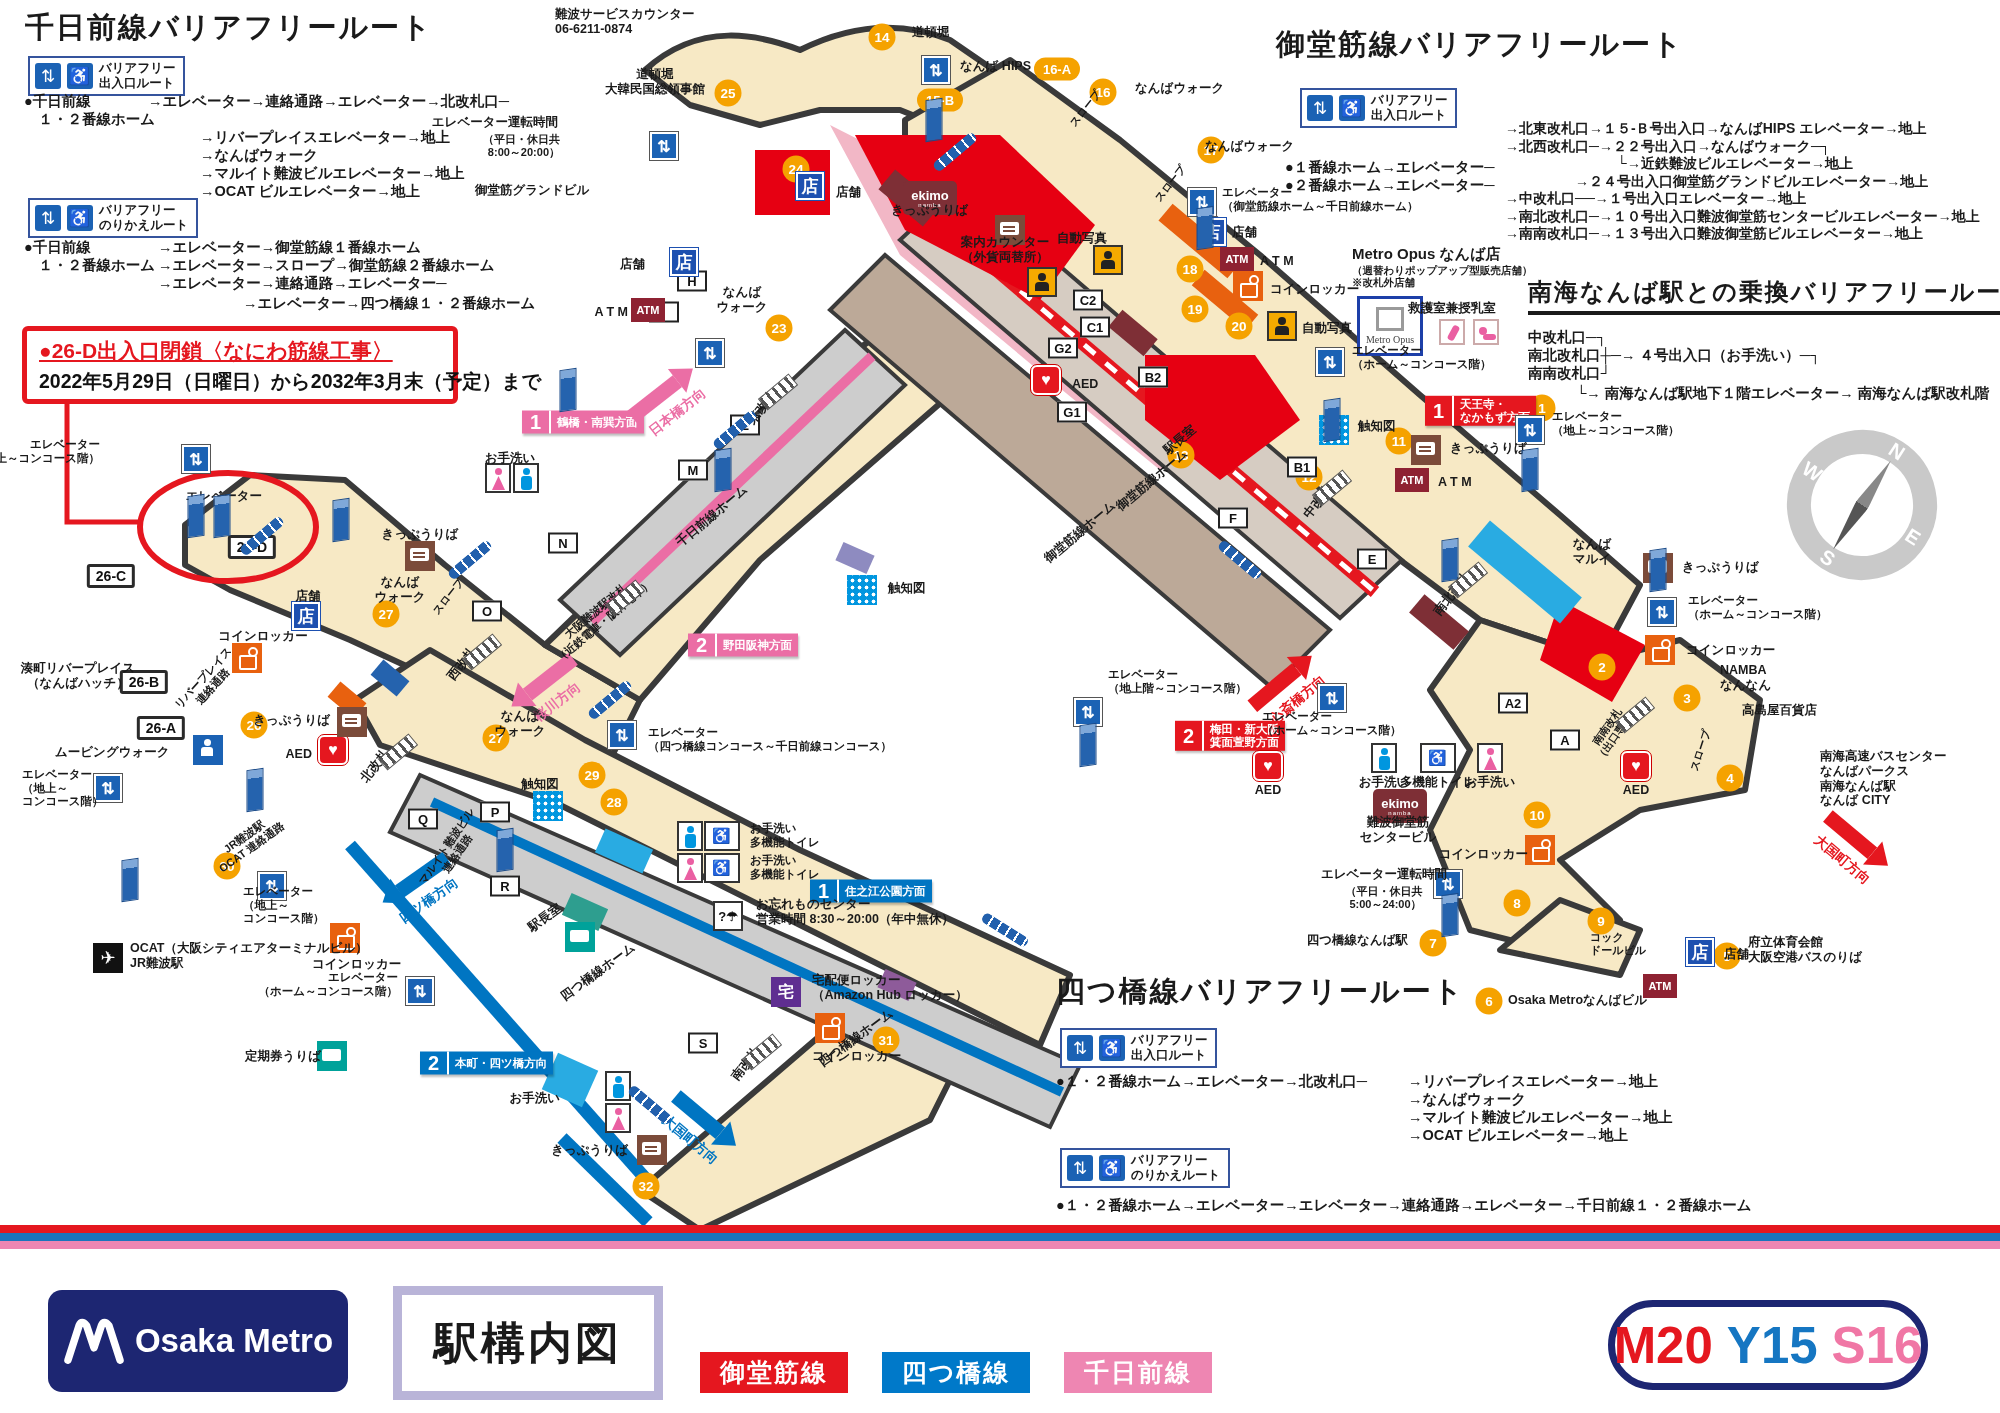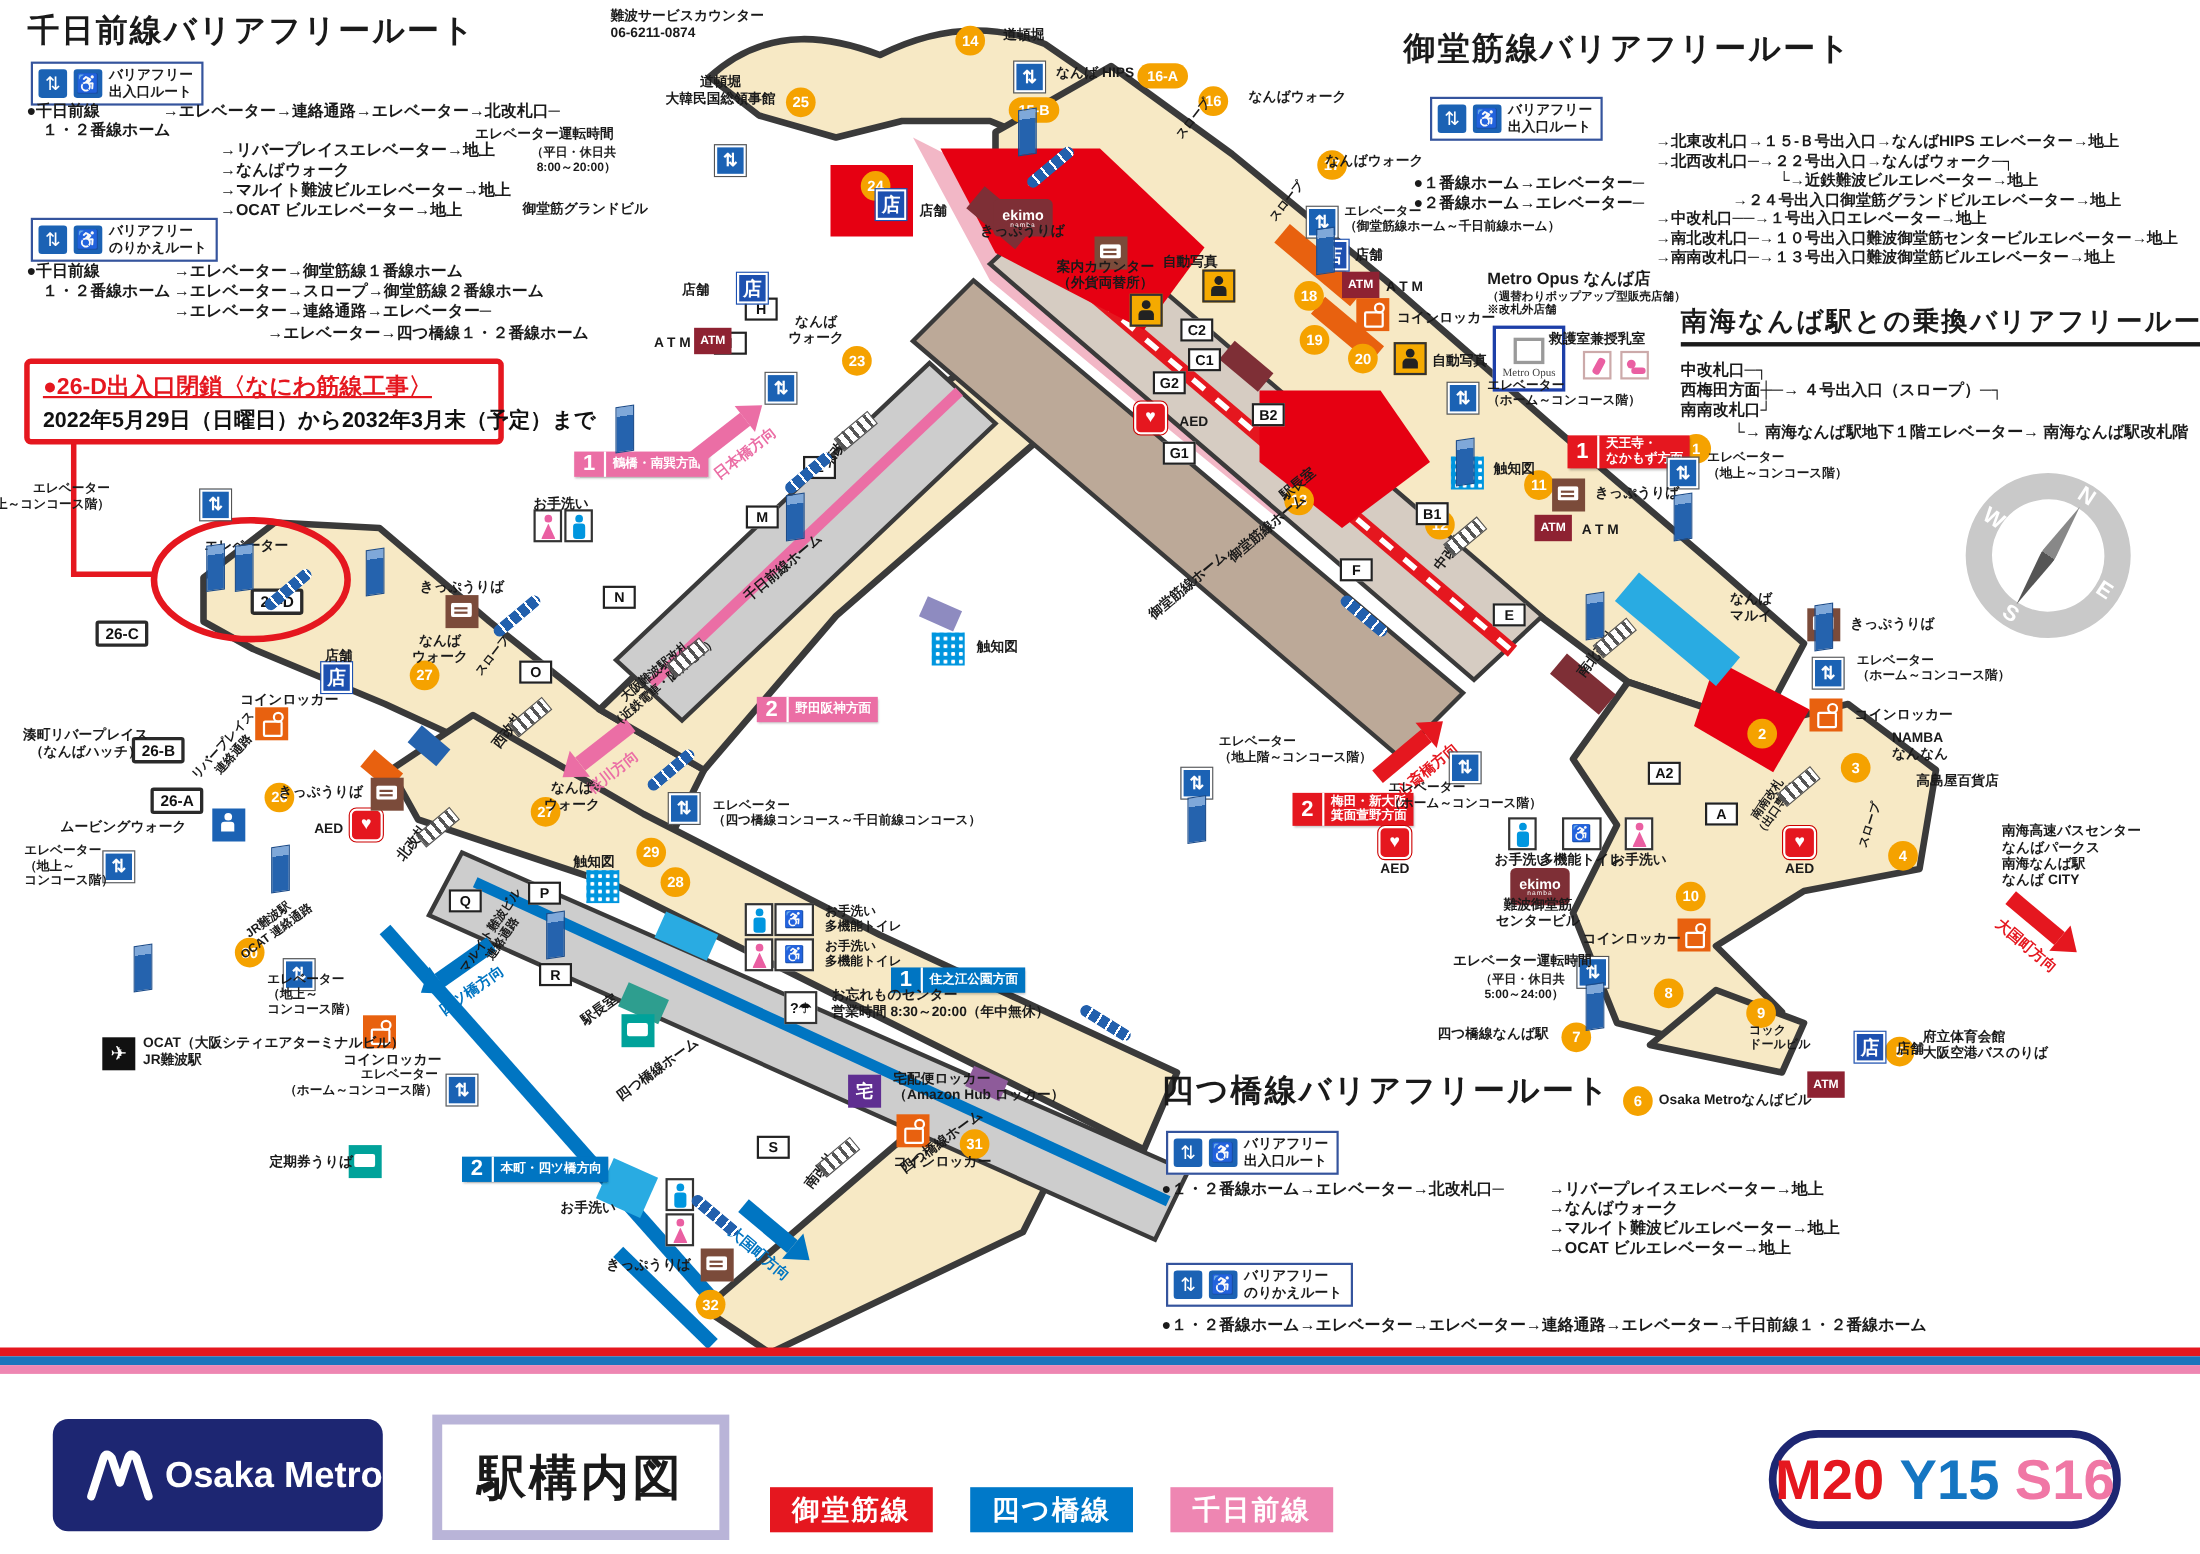--- a/index.html
+++ b/index.html
@@ -110,21 +110,21 @@
   #compass .pt{position:absolute;color:#fff;font-weight:bold;font-size:20px;width:150px;text-align:center;}
   #compass .pt.n{top:0px;} #compass .pt.s{bottom:0px;}
   #compass .pt.e{top:63px;right:-60px;} #compass .pt.w{top:63px;left:-60px;}
   #compass .needle{position:absolute;left:68px;top:22px;width:14px;height:106px;
        background:linear-gradient(#888 0 50%,#555 50%);clip-path:polygon(50% 0,100% 50%,50% 100%,0 50%);}
   
   #stripes{position:absolute;left:0;top:1225px;width:2000px;}
   #stripes div{height:8px;}
   #footer{position:absolute;left:0;top:1252px;width:2000px;height:161px;background:#fff;}
   #logo{position:absolute;left:48px;top:38px;width:300px;height:102px;background:#1d2672;border-radius:14px;
-        display:flex;align-items:center;justify-content:flex-end;gap:10px;}
+        display:flex;align-items:center;justify-content:center;gap:10px;}
   #logo .wordmark{color:#fff;font-weight:bold;font-size:33px;letter-spacing:0;}
   #mapbox{position:absolute;left:393px;top:34px;width:252px;height:96px;background:#fff;
           border:9px solid #b9b4d8;display:flex;align-items:center;justify-content:center;}
   #mapbox span{font-size:44px;font-weight:bold;letter-spacing:3px;}
   #stn{position:absolute;left:700px;top:26px;}
   #stn .furi{position:absolute;left:206px;top:-20px;font-size:17px;font-weight:bold;}
   #stn .nm{font-size:47px;font-weight:bold;letter-spacing:4px;}
   #stn .ro{font-size:44px;font-weight:bold;letter-spacing:0;margin-left:12px;}
   #chips{position:absolute;left:700px;top:100px;display:flex;gap:34px;}
   #chips .chip{min-width:132px;height:41px;color:#fff;font-size:25px;font-weight:bold;display:flex;
@@ -232,21 +232,21 @@
   <div class="route-line small" style="left:1505px;top:120px;">→北東改札口→１５-Ｂ号出入口→なんばHIPS エレベーター→地上
 →北西改札口─→２２号出入口→なんばウォーク─┐
 　　　　　　　　└→近鉄難波ビルエレベーター→地上
 　　　　　→２４号出入口御堂筋グランドビルエレベーター→地上
 →中改札口──→１号出入口エレベーター→地上
 →南北改札口─→１０号出入口難波御堂筋センタービルエレベーター→地上
 →南南改札口─→１３号出入口難波御堂筋ビルエレベーター→地上</div>
 
   <div class="legend-title ul" style="left:1528px;top:276px;font-size:24px;">南海なんば駅との乗換バリアフリールート</div>
   <div class="route-line" style="left:1528px;top:328px;">中改札口─┐
-西梅田方面┼─→ ４号出入口（スロープ）─┐
+南北改札口┼─→ ４号出入口（お手洗い）─┐
 南南改札口┘</div>
   <div class="route-line" style="left:1576px;top:384px;">└→ 南海なんば駅地下１階エレベーター→ 南海なんば駅改札階</div>
 
   <div class="legend-title" style="left:1056px;top:972px;">四つ橋線バリアフリールート</div>
   <div class="route-badge" style="left:1060px;top:1028px;">
     <span class="bic">⇅</span>
     <span class="bic">♿</span>
     <span class="btxt">バリアフリー
 出入口ルート</span>
   </div>

